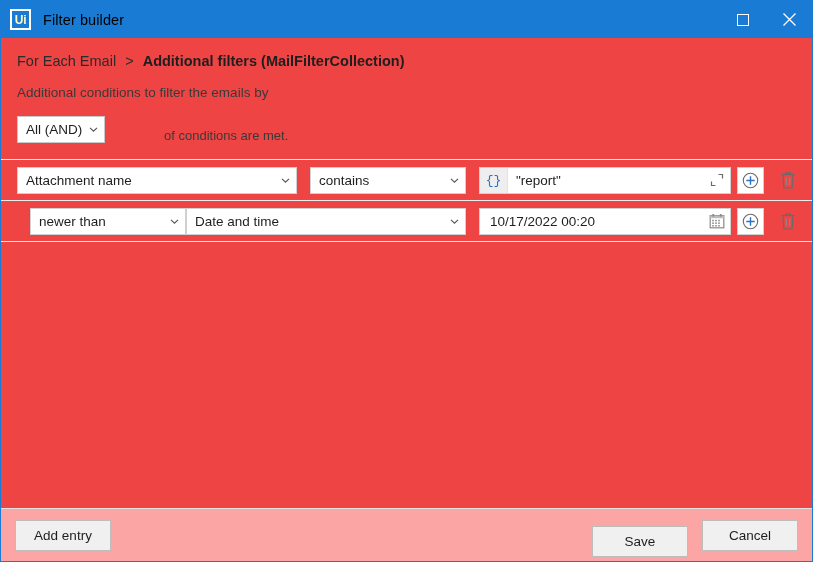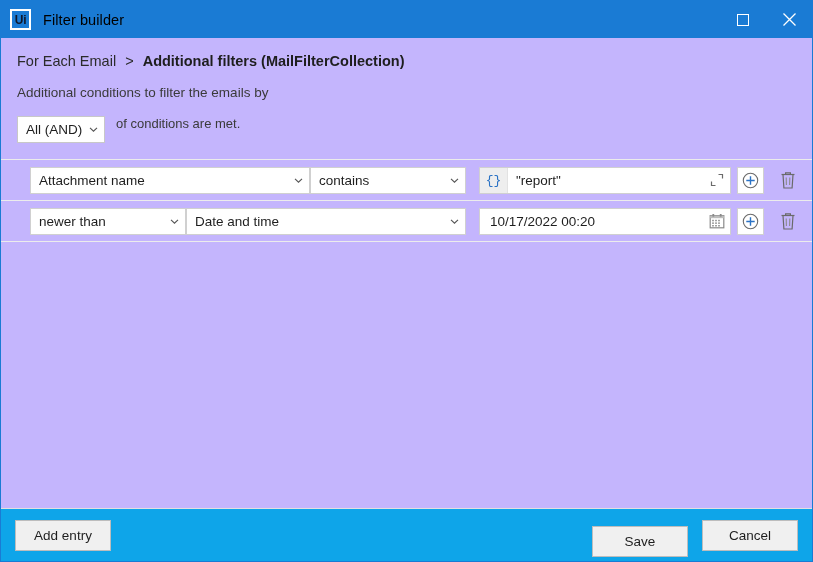--- a/index.html
+++ b/index.html
@@ -36,21 +36,21 @@
   }
   .logo {
     width: 21px;
     height: 21px;
     margin-left: 9px;
     border: 2px solid #ffffff;
     box-sizing: border-box;
     display: flex;
     align-items: center;
     justify-content: center;
-    color: #0f172a;
+    color: #fef9c3;
     font-size: 12px;
     font-weight: bold;
     line-height: 1;
     letter-spacing: -0.3px;
   }
   .title-text {
     margin-left: 12px;
     color: #000000;
     font-size: 14.5px;
     letter-spacing: 0.1px;
@@ -75,21 +75,21 @@
     height: 12px;
     border: 1.6px solid #ffffff;
     box-sizing: border-box;
   }
   .tb-close svg { display: block; }
 
   
   .content {
     flex: 1 1 auto;
     position: relative;
-    background: #c4b5fd;
+    background: #ef4444;
     overflow: hidden;
   }
 
   .breadcrumb {
     margin: 15px 0 0 16px;
     font-size: 14.5px;
     color: #2b2b2b;
     white-space: nowrap;
   }
   .breadcrumb .crumb-root { color: #2b2b2b; }
@@ -99,21 +99,22 @@
   .subtitle {
     margin: 16px 0 12px 16px;
     font-size: 13.5px;
     color: #3a3a3a;
   }
 
   
   .logic-row {
     margin: 16px 0 7px 16px;
     display: flex;
-    align-items: flex-start;
+    align-items: flex-end;
+    gap: 48px;
   }
   .logic-select {
     width: 88px;
     height: 27px;
     box-sizing: border-box;
     border: 1px solid #c8c8c8;
     background: #ffffff;
     display: flex;
     align-items: center;
     padding: 0 6px 0 8px;
@@ -140,21 +141,21 @@
   
   .rows {
     margin-top: 16px;
     border-top: 1px solid #ececec;
   }
   .cond-row {
     height: 41px;
     display: flex;
     align-items: center;
     border-bottom: 1px solid #ececec;
-    padding: 0 12px 0 29px;
+    padding: 0 12px 0 16px;
     box-sizing: border-box;
   }
 
   .field {
     box-sizing: border-box;
     height: 27px;
     border: 1px solid #d0d0d0;
     background: #ffffff;
     display: flex;
     align-items: center;
@@ -164,21 +165,21 @@
   }
   .field.select { padding: 0 6px 0 8px; }
   .field .sel-label {
     flex: 1 1 auto;
     white-space: nowrap;
     overflow: hidden;
     text-overflow: ellipsis;
   }
 
   .col-field { width: 280px; flex: 0 0 auto; }
-  .col-op    { width: 156px; flex: 0 0 auto; }
+  .col-op    { width: 156px; flex: 0 0 auto; margin-left: 13px; }
   .col-val   { width: 252px; flex: 0 0 auto; margin-left: 13px; }
 
   
   .valuebox {
     display: flex;
     align-items: stretch;
     padding: 0;
     overflow: hidden;
   }
   .vb-prefix {
@@ -232,21 +233,21 @@
     display: flex;
     align-items: center;
     justify-content: center;
     cursor: default;
   }
 
   
   .footer {
     flex: 0 0 auto;
     height: 53px;
-    background: #0ea5e9;
+    background: #fca5a5;
     border-top: 1px solid #e0e0e0;
     display: flex;
     align-items: center;
     padding: 0 14px;
     box-sizing: border-box;
   }
   .btn {
     height: 31px;
     min-width: 96px;
     box-sizing: border-box;

